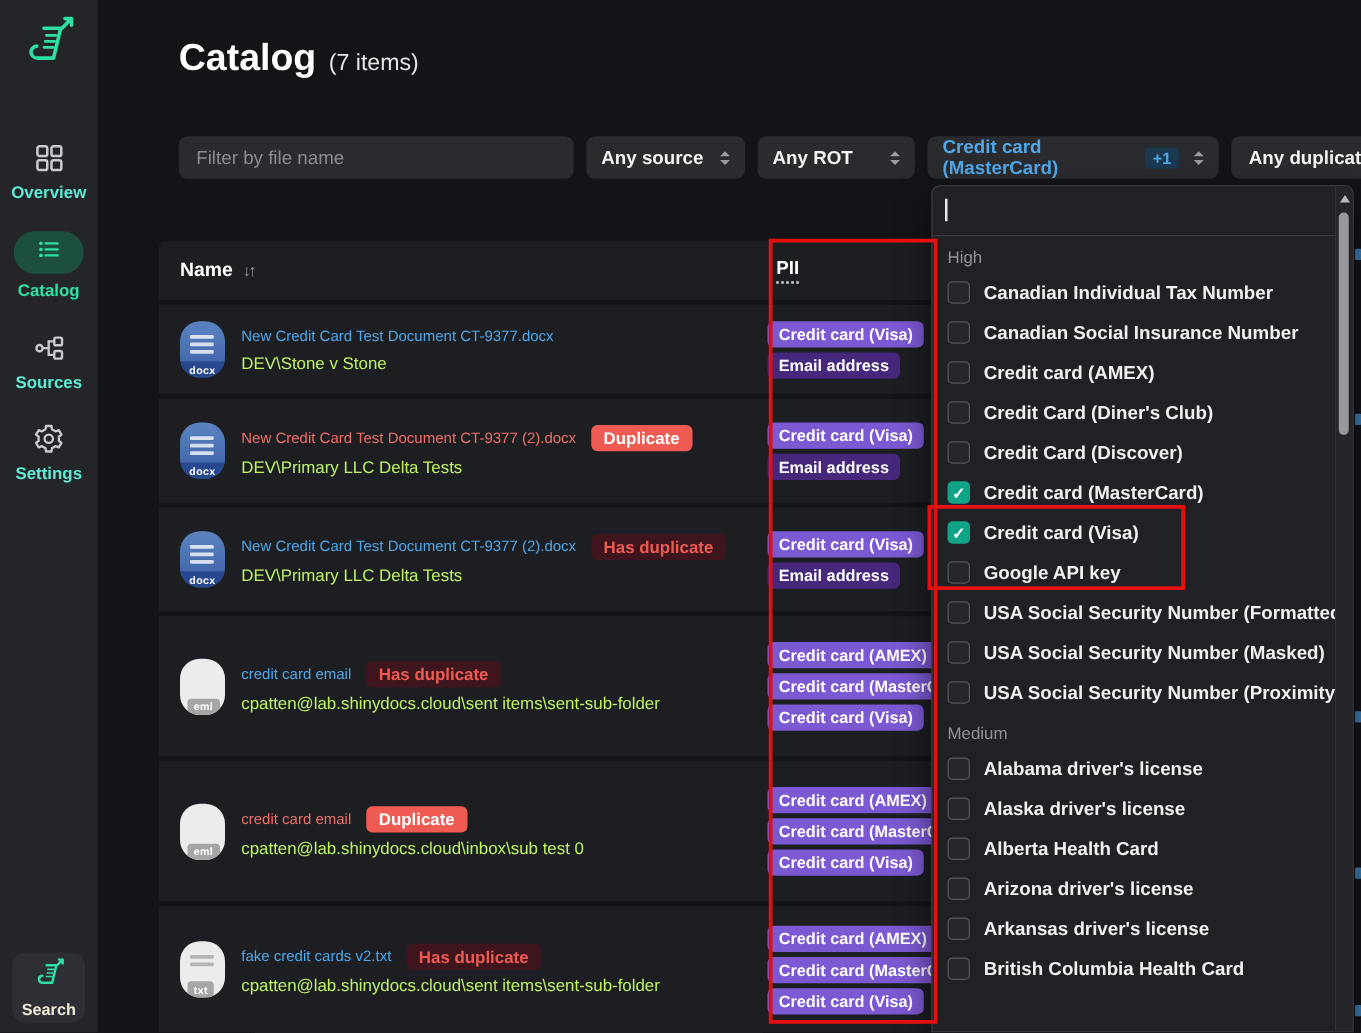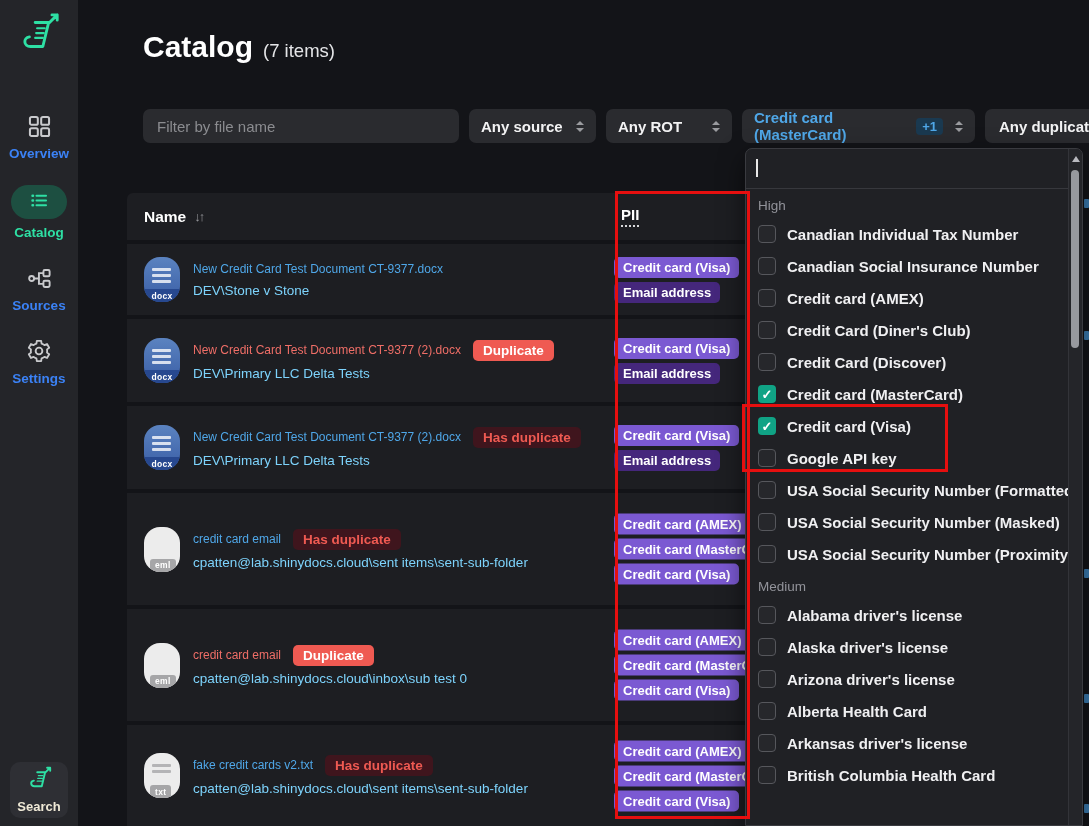--- a/index.html
+++ b/index.html
@@ -5,21 +5,21 @@
   html,body{margin:0;padding:0}
   body{width:1089px;height:826px;position:relative;overflow:hidden;background:#131418;
        font-family:"Liberation Sans",sans-serif;color:#f2f2f3}
   
   .sidebar{position:absolute;left:0;top:0;bottom:0;width:78px;background:#242529;display:flex;
            flex-direction:column;align-items:center}
   .logo{margin-top:12px;width:50px;height:50px;display:flex;align-items:center;justify-content:center;cursor:pointer}
   .nav{margin-top:50px;display:flex;flex-direction:column;align-items:center;gap:24px;width:100%}
   .nav-item{display:flex;flex-direction:column;align-items:center;gap:6px;cursor:pointer;width:100%}
   .nav-ic{height:28px;display:flex;align-items:center;justify-content:center}
-  .nav-lb{font-size:13.5px;font-weight:600;color:#3b82f6}
+  .nav-lb{font-size:13.5px;font-weight:600;color:#5eead4}
   .nav-item.active .nav-lb{color:#2ee0a4}
   .pill{width:56px;height:34px;border-radius:17px;background:#1d4f41;display:flex;align-items:center;justify-content:center}
   .search-tile{position:absolute;bottom:8px;left:10px;width:58px;height:56px;border-radius:10px;
                background:#2e2f34;display:flex;flex-direction:column;align-items:center;justify-content:center;
                gap:2px;cursor:pointer}
   .search-tile .nav-lb{color:#efe9d6;font-size:13px}
   
   .page-title{position:absolute;left:143px;top:30px;display:flex;align-items:baseline;gap:10px}
   .page-title .t{font-size:30px;font-weight:bold;color:#fff}
   .page-title .c{font-size:18.5px;color:#e4e5e7}
@@ -62,21 +62,21 @@
   .ficon[data-kind="eml"] .fext,.ficon[data-kind="txt"] .fext{background:#a6a6a8;left:6px;right:auto;
         padding:0 5px;border-radius:3px 3px 0 0}
   .rcontent{display:flex;flex-direction:column}
   .nline{display:flex;align-items:center;gap:12px}
   .fname{font-weight:normal;font-size:12px;color:#4fa7e8;line-height:1.35;text-decoration:none}
   .fname[data-variant="red"]{color:#ef6e67}
   .wrapname .fname{max-width:310px}
   .flag{font-size:13.5px;font-weight:bold;padding:3px 10px;border-radius:5px;white-space:nowrap;flex:none}
   .flag[data-variant="solid"]{background:#ef5a52;color:#fff}
   .flag[data-variant="dim"]{background:#3f151d;color:#ef5a52}
-  .fpath{font-size:13.5px;color:#7dd3fc;margin-top:5px}
+  .fpath{font-size:13.5px;color:#bef264;margin-top:5px}
   .pii-cell{position:absolute;left:487px;top:50%;transform:translateY(-50%);display:flex;
             flex-direction:column;gap:4px;align-items:flex-start}
   .pbadge{font-size:13px;font-weight:bold;color:#fff;padding:3px 9px;border-radius:5px;white-space:nowrap}
   .pbadge.light{background:#7b59d2}
   .pbadge.dark{background:#45277c}
   
   .panel{position:absolute;left:745px;top:148px;width:338px;height:678px;background:#202125;
          border:1px solid #3a3b40;box-sizing:border-box;border-radius:7px 7px 0 0;z-index:50;
          box-shadow:0 10px 26px rgba(0,0,0,.55)}
   .psearch{height:39px;position:relative;border-bottom:1px solid #37383d}
@@ -388,25 +388,25 @@
       <div class="opt">
         <span class="cb" data-checked="false"></span>
         <span class="opt-label">Alabama driver's license</span>
       </div>
       <div class="opt">
         <span class="cb" data-checked="false"></span>
         <span class="opt-label">Alaska driver's license</span>
       </div>
       <div class="opt">
         <span class="cb" data-checked="false"></span>
+        <span class="opt-label">Alberta Health Card</span>
+      </div>
+      <div class="opt">
+        <span class="cb" data-checked="false"></span>
         <span class="opt-label">Arizona driver's license</span>
-      </div>
-      <div class="opt">
-        <span class="cb" data-checked="false"></span>
-        <span class="opt-label">Alberta Health Card</span>
       </div>
       <div class="opt">
         <span class="cb" data-checked="false"></span>
         <span class="opt-label">Arkansas driver's license</span>
       </div>
       <div class="opt">
         <span class="cb" data-checked="false"></span>
         <span class="opt-label">British Columbia Health Card</span>
       </div>
     </div>

